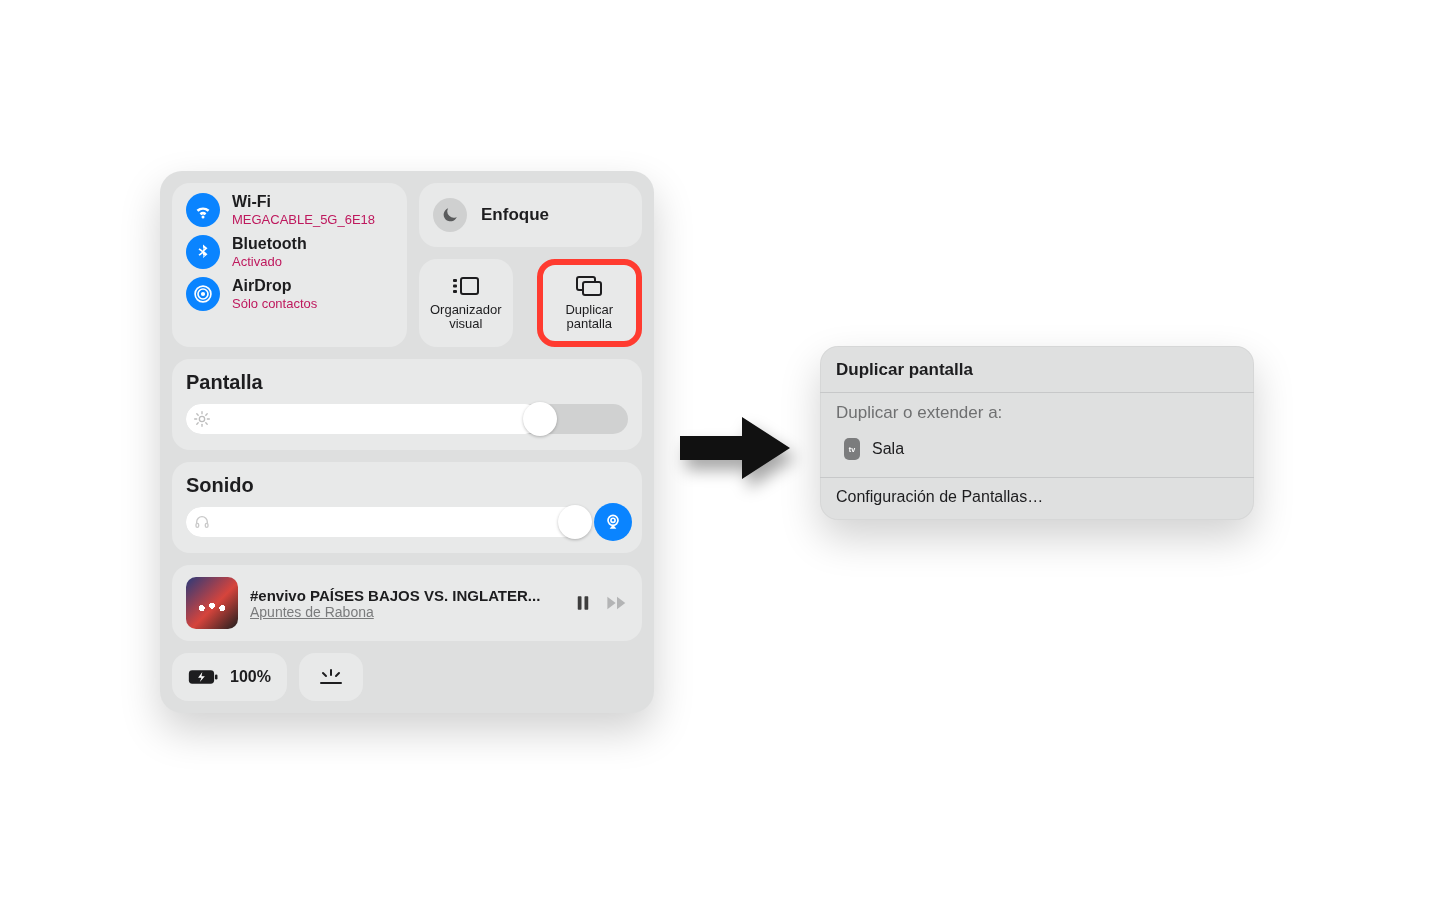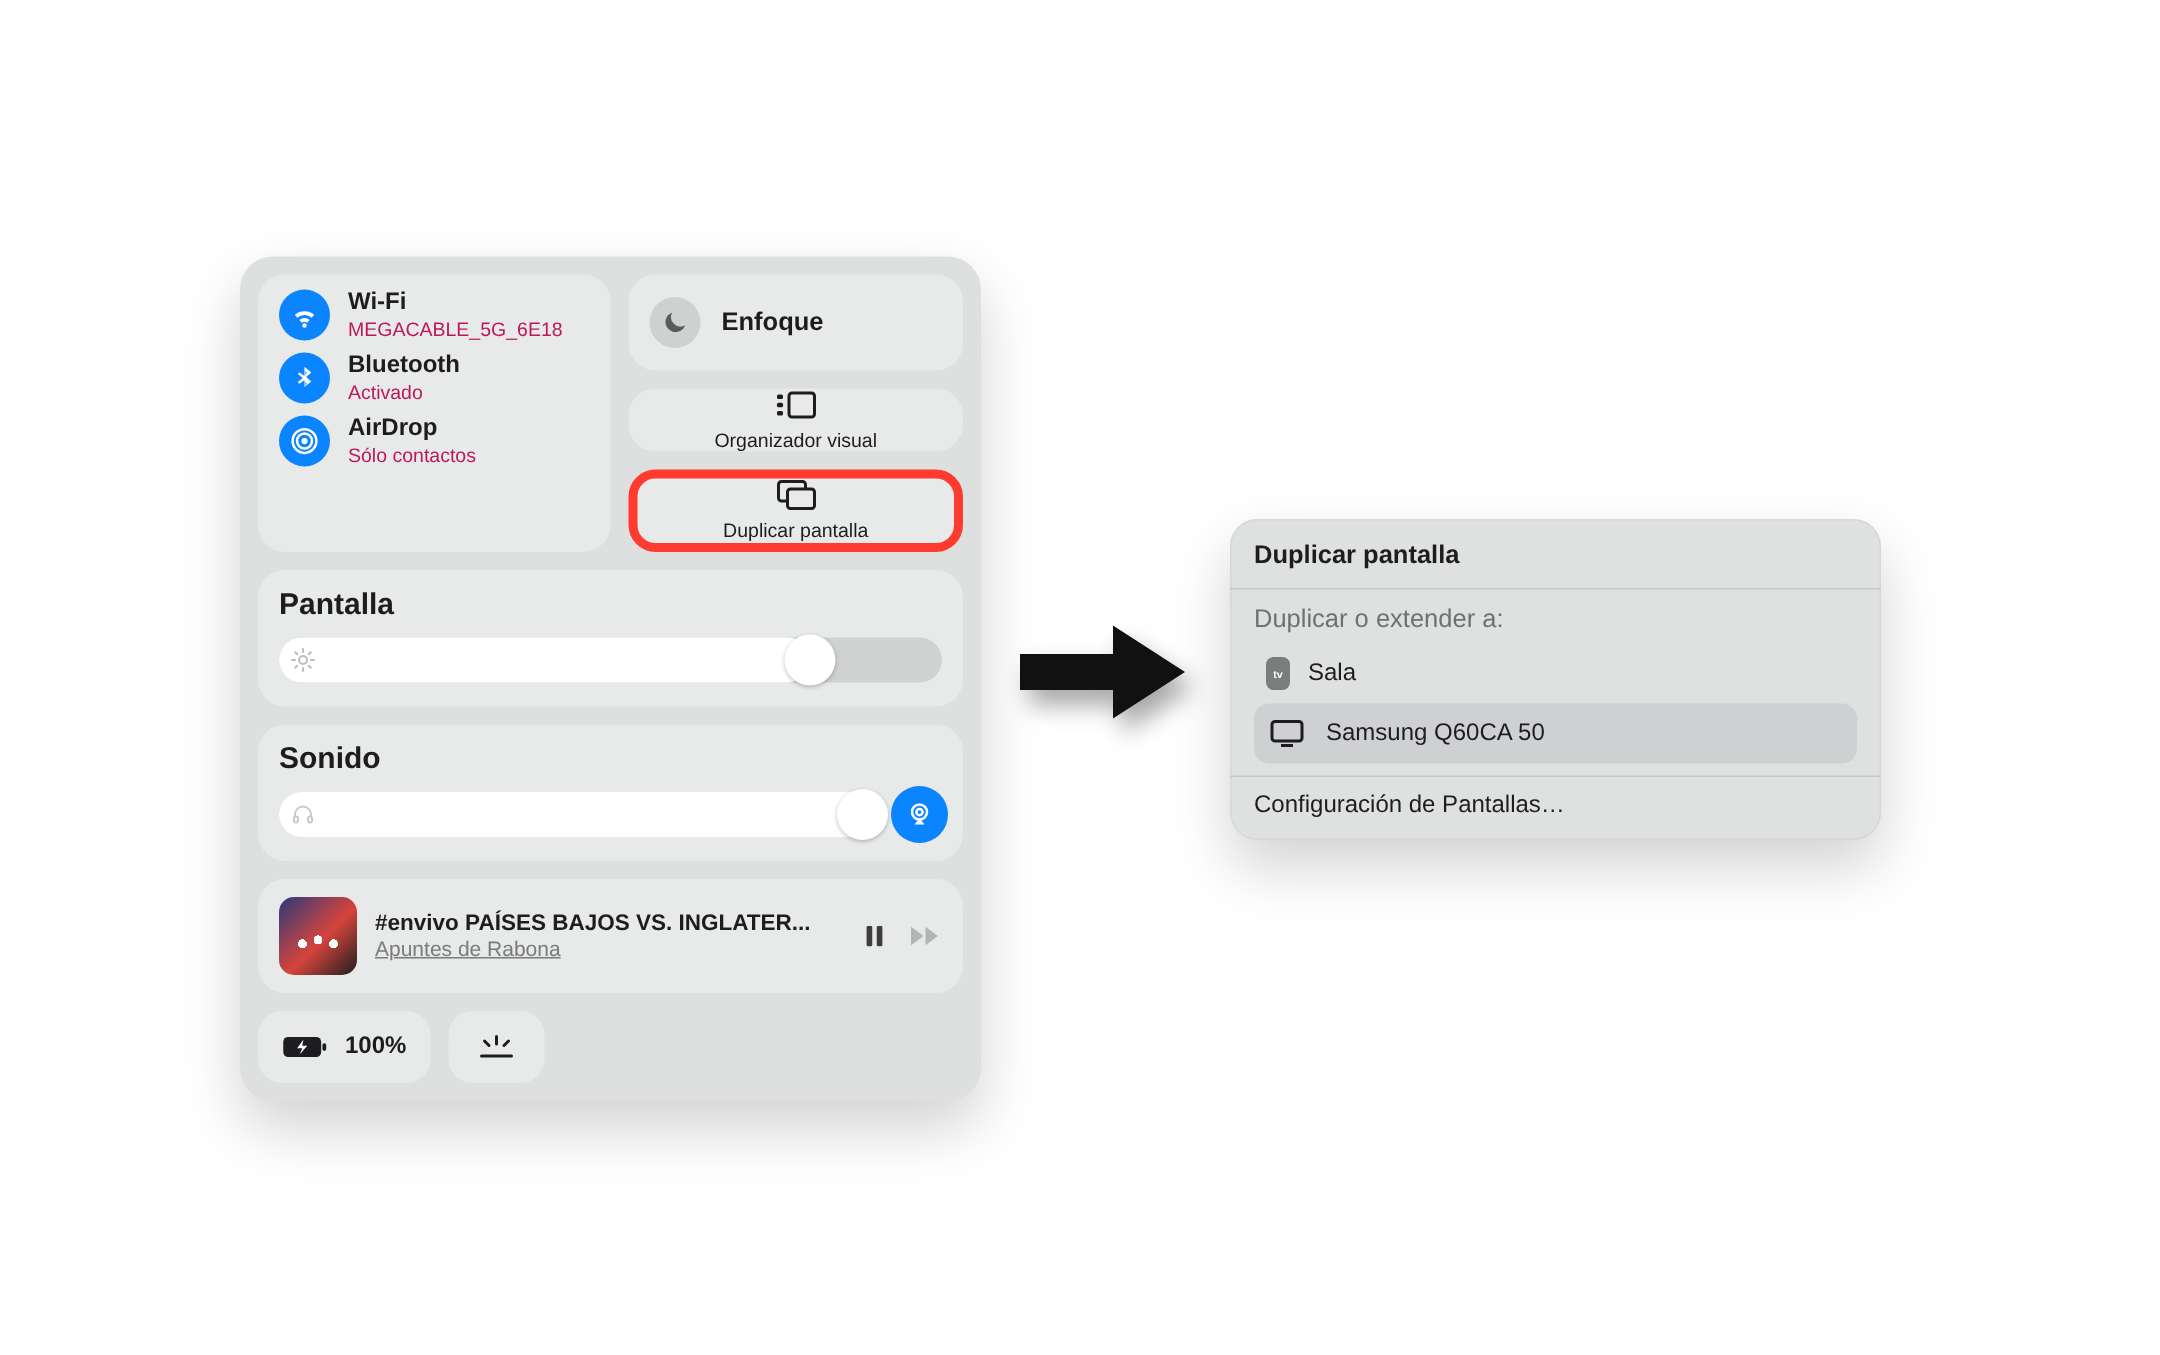--- a/index.html
+++ b/index.html
@@ -24,21 +24,21 @@
   .blue-circle { width:34px; height:34px; border-radius:50%; background:#0a84ff; display:flex; align-items:center; justify-content:center; flex-shrink:0; }
   .net-title { font-weight:600; font-size:16px; line-height:1.05; }
   .net-sub   { font-size:13px; color:#be185d; margin-top:1px; }
 
   .right-col { flex:1; display:flex; flex-direction:column; gap:12px; }
   .focus-tile { height:64px; display:flex; align-items:center; gap:14px; padding:0 14px; cursor:pointer; }
   .grey-circle { width:34px; height:34px; border-radius:50%; background:#cfd0d0; display:flex; align-items:center; justify-content:center; }
   .grey-circle svg { fill:#5a5b5c; }
   .focus-label { font-weight:700; font-size:17px; }
 
-  .two-btns { display:flex; gap:12px;flex-direction:column; }
+  .two-btns { display:flex; gap:24px; }
   .sq-btn { flex:1; height:88px; background:#e8e9e9; border-radius:18px; display:flex; flex-direction:column; align-items:center; justify-content:center; gap:6px; cursor:pointer; }
   .sq-btn .lbl { font-size:13px; text-align:center; line-height:1.1; }
   .highlight-red { border:6px solid #ff3b30; }
 
   
   .slider-tile { margin-top:12px; padding:12px 14px 16px; }
   .slider-tile .stitle { font-weight:700; font-size:20px; margin-bottom:10px; }
   .slider-track { position:relative; height:30px; background:#d0d1d1; border-radius:15px; }
   .slider-fill  { position:absolute; left:0; top:0; height:30px; background:#ffffff; border-radius:15px; }
   .slider-knob  { position:absolute; top:-2px; width:34px; height:34px; background:#ffffff; border-radius:50%; box-shadow:0 1px 3px rgba(0,0,0,.25); }
@@ -280,27 +280,18 @@
 
     <div class="dev-item">
       <div class="dev-icon-pill">
         <svg width="18" height="12" viewBox="0 0 18 12">
             <text x="9" y="9" text-anchor="middle" font-size="8" fill="#fff" font-weight="700">tv</text>
           </svg>
       </div>
       <div class="dev-label">Sala</div>
     </div>
 
-    <div class="dev-item selected">
-      <span style="width:28px;display:flex;justify-content:center">
-        <svg width="24" height="20" viewBox="0 0 24 20" fill="none" stroke="#1d1d1f" stroke-width="2">
-            <rect x="2" y="2" width="20" height="13" rx="2"></rect>
-            <line x1="8" y1="18" x2="16" y2="18"></line>
-          </svg>
-      </span>
-      <div class="dev-label">Samsung Q60CA 50</div>
-    </div>
 
     <div class="sep2"></div>
     <div class="footer-link">Configuración de Pantallas…</div>
   </div>
 
 </div>
 
 </body></html>

